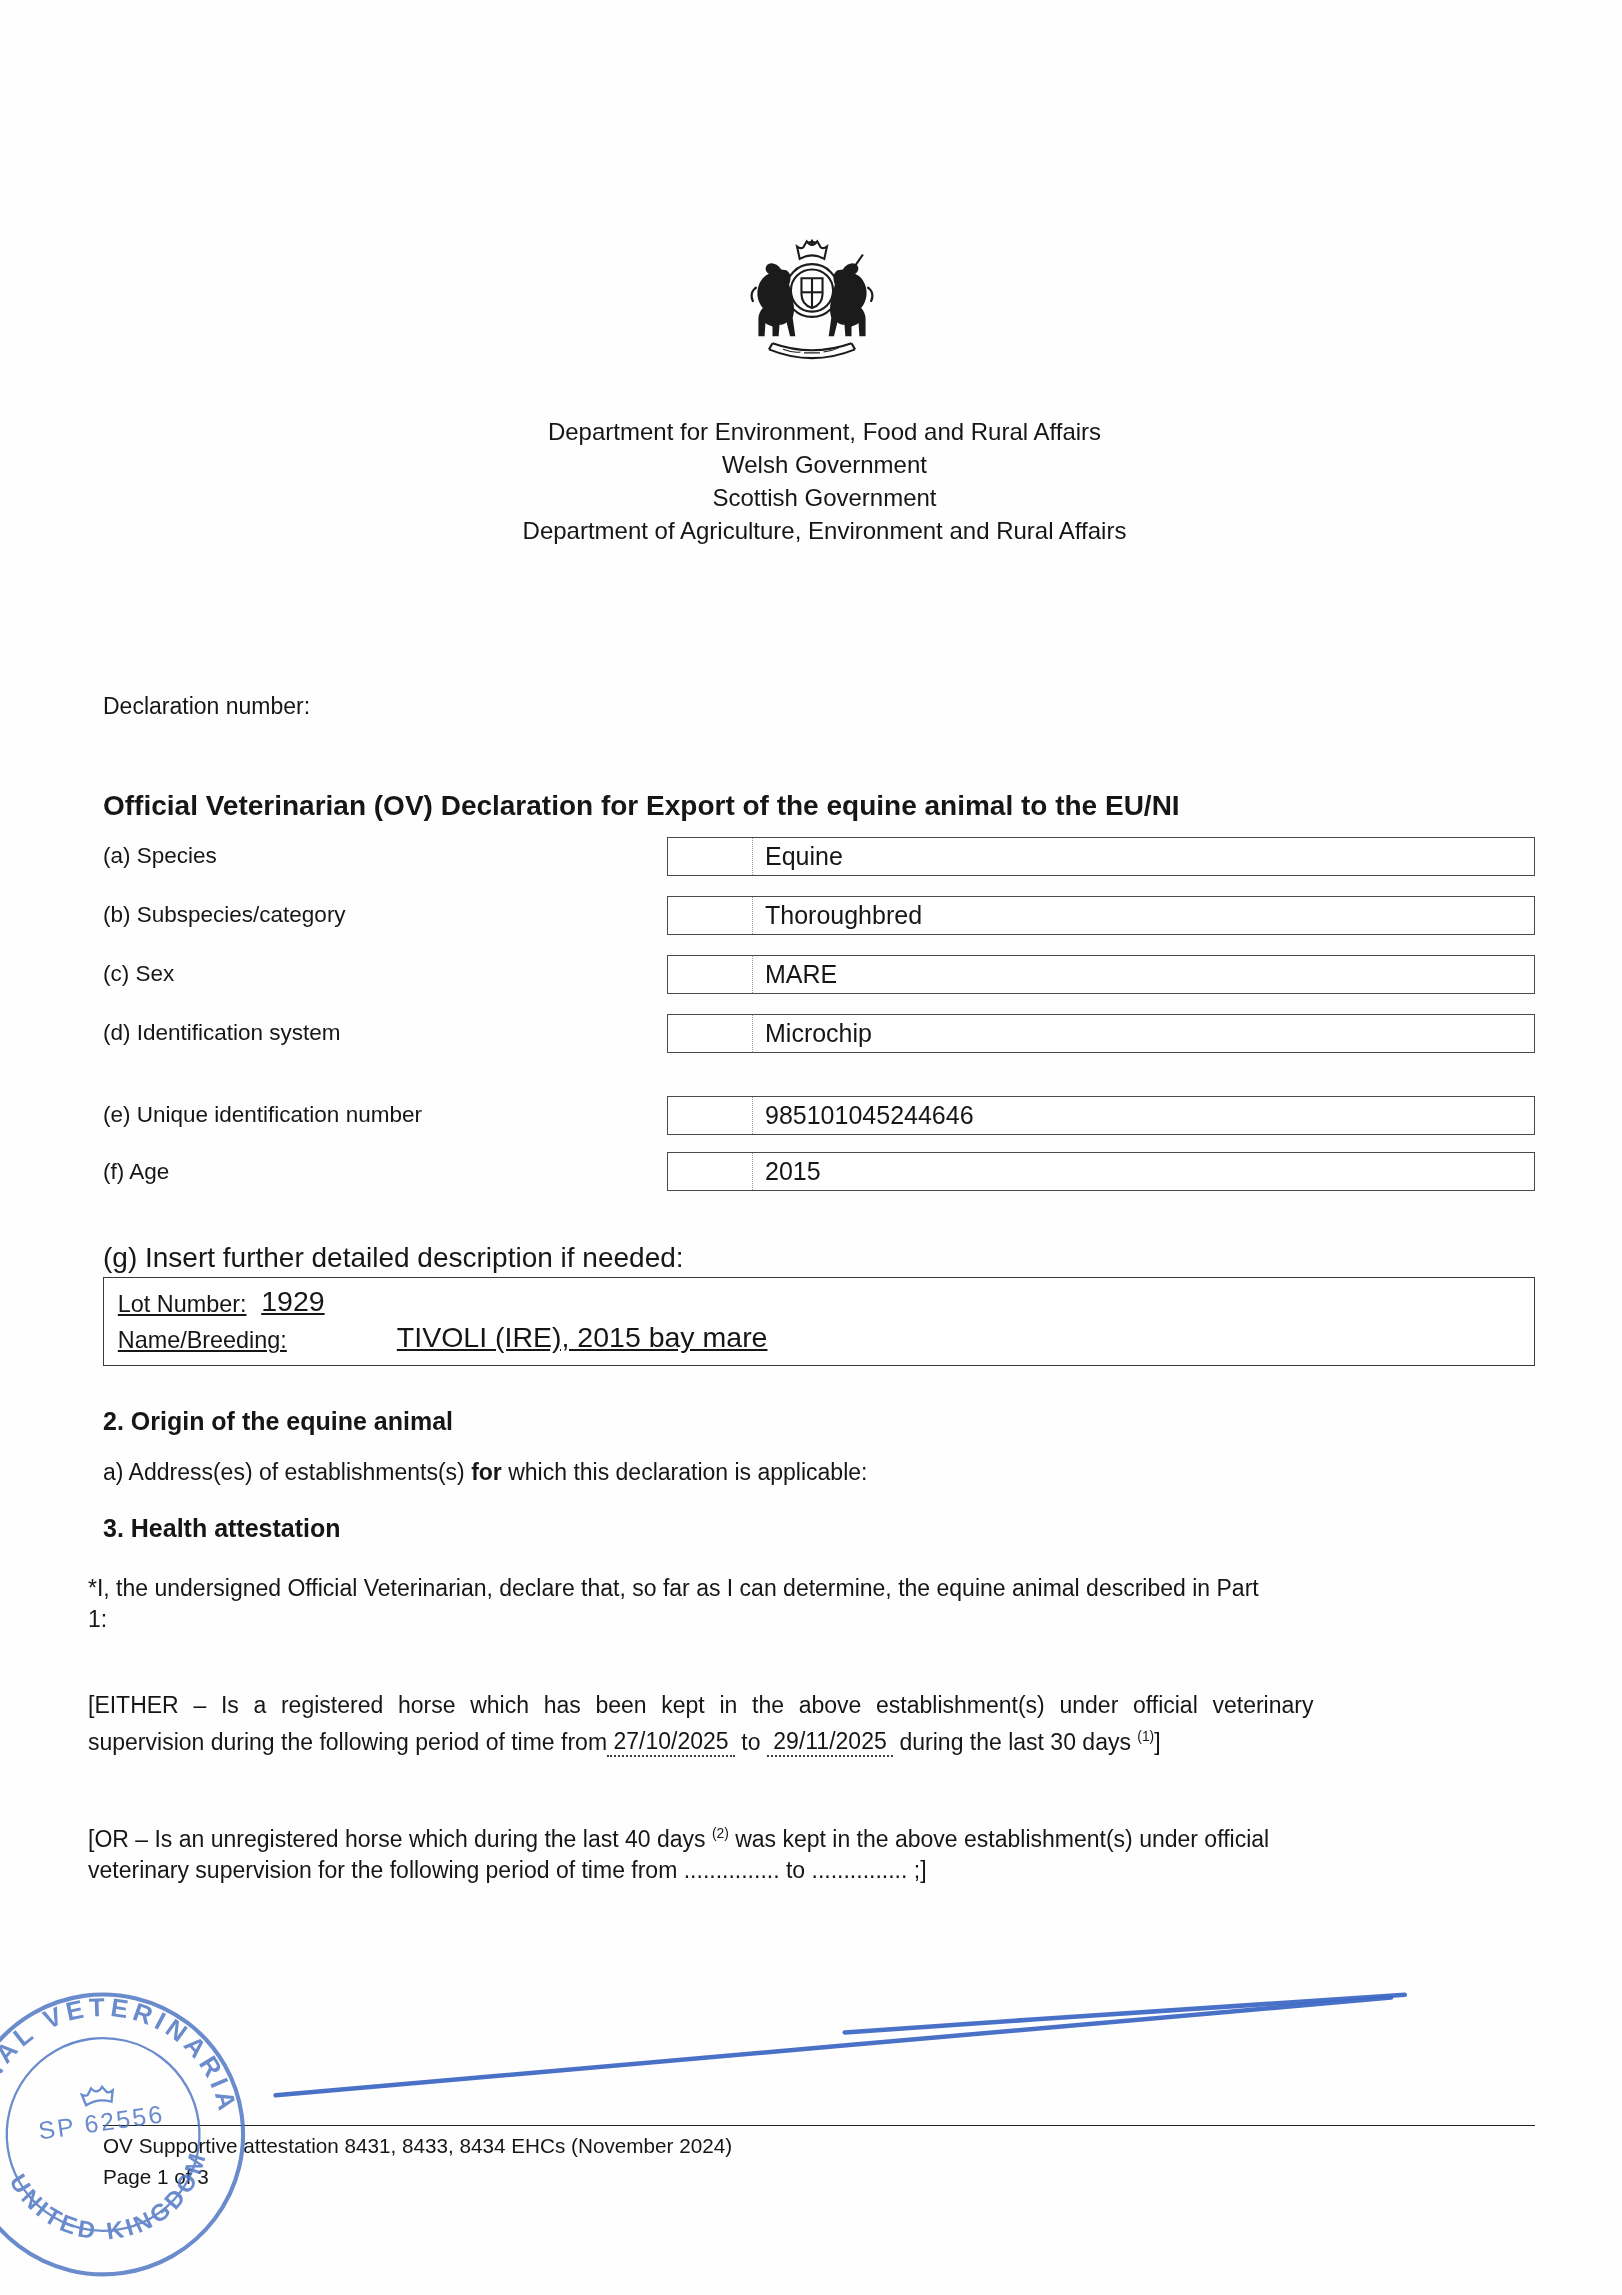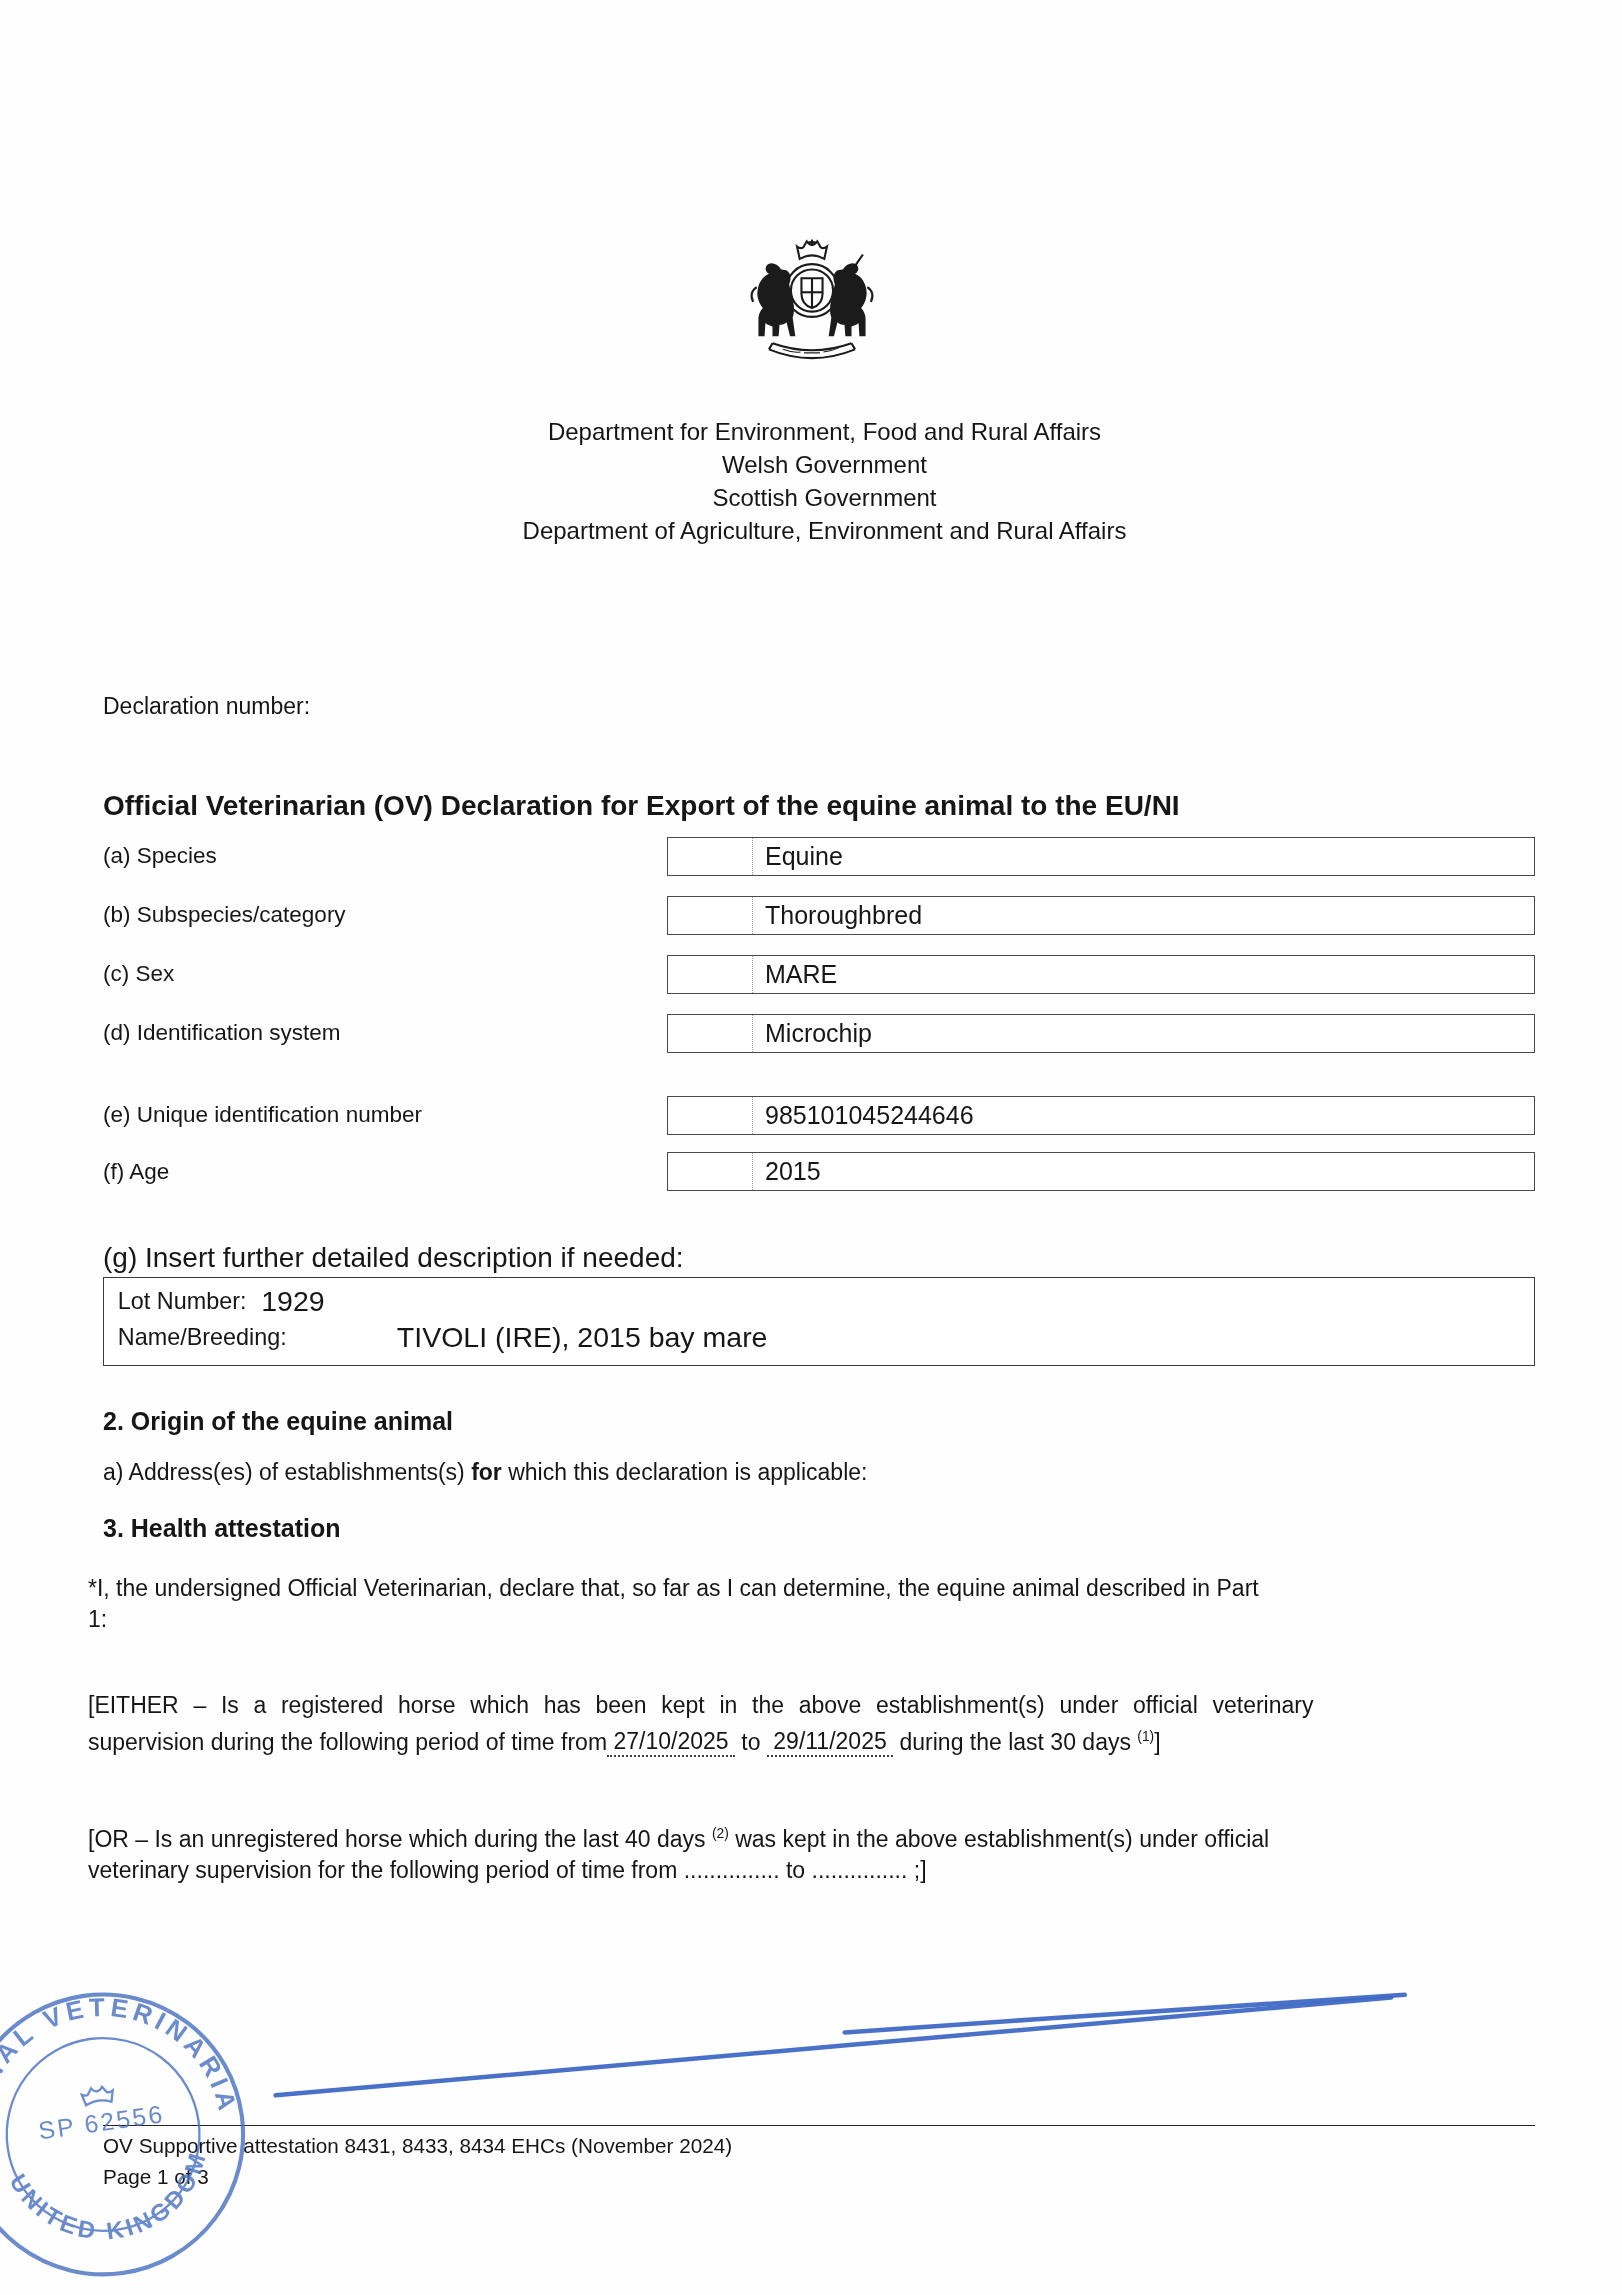--- a/index.html
+++ b/index.html
@@ -32,21 +32,21 @@
   .field-row.gap-lg { margin-top:43px; }
   .field-row.gap-md { margin-top:17.4px; }
   .field-label { width:564px; flex-shrink:0; font-size:22.5px; }
   .field-box { flex:1; height:39px; border:1.4px solid #4a4a4a; display:flex; align-items:center; background:#fff; }
   .box-cell { width:85px; align-self:stretch; border-right:1.4px dotted #9a9a9a; flex-shrink:0; }
   .field-value { font-size:25px; padding-left:12px; white-space:nowrap; }
 
   
   .g-label { margin:51px 88px 0 103px; font-size:28px; }
   .g-box { margin:2.8px 88px 0 103px; border:1.4px solid #3a3a3a; padding:7.3px 13.8px 11px; background:#fff; }
-  .g-row { display:flex; align-items:center; }
+  .g-row { display:flex; align-items:flex-end;text-decoration:underline; }
   .g-row-label { font-size:23.4px; }
   .g-row-value { font-size:28.5px; }
   .g-row1 .g-row-value { margin-left:14.7px; }
   .g-row2 { margin-top:3px; }
   .g-row2 .g-row-value { margin-left:110px; }
 
   
   .s2-heading { margin:41px 88px 0 103px; }
   .addr-label { margin:23px 88px 0 103px; font-size:23px; }
   .addr-label .bold { font-weight:700; }

